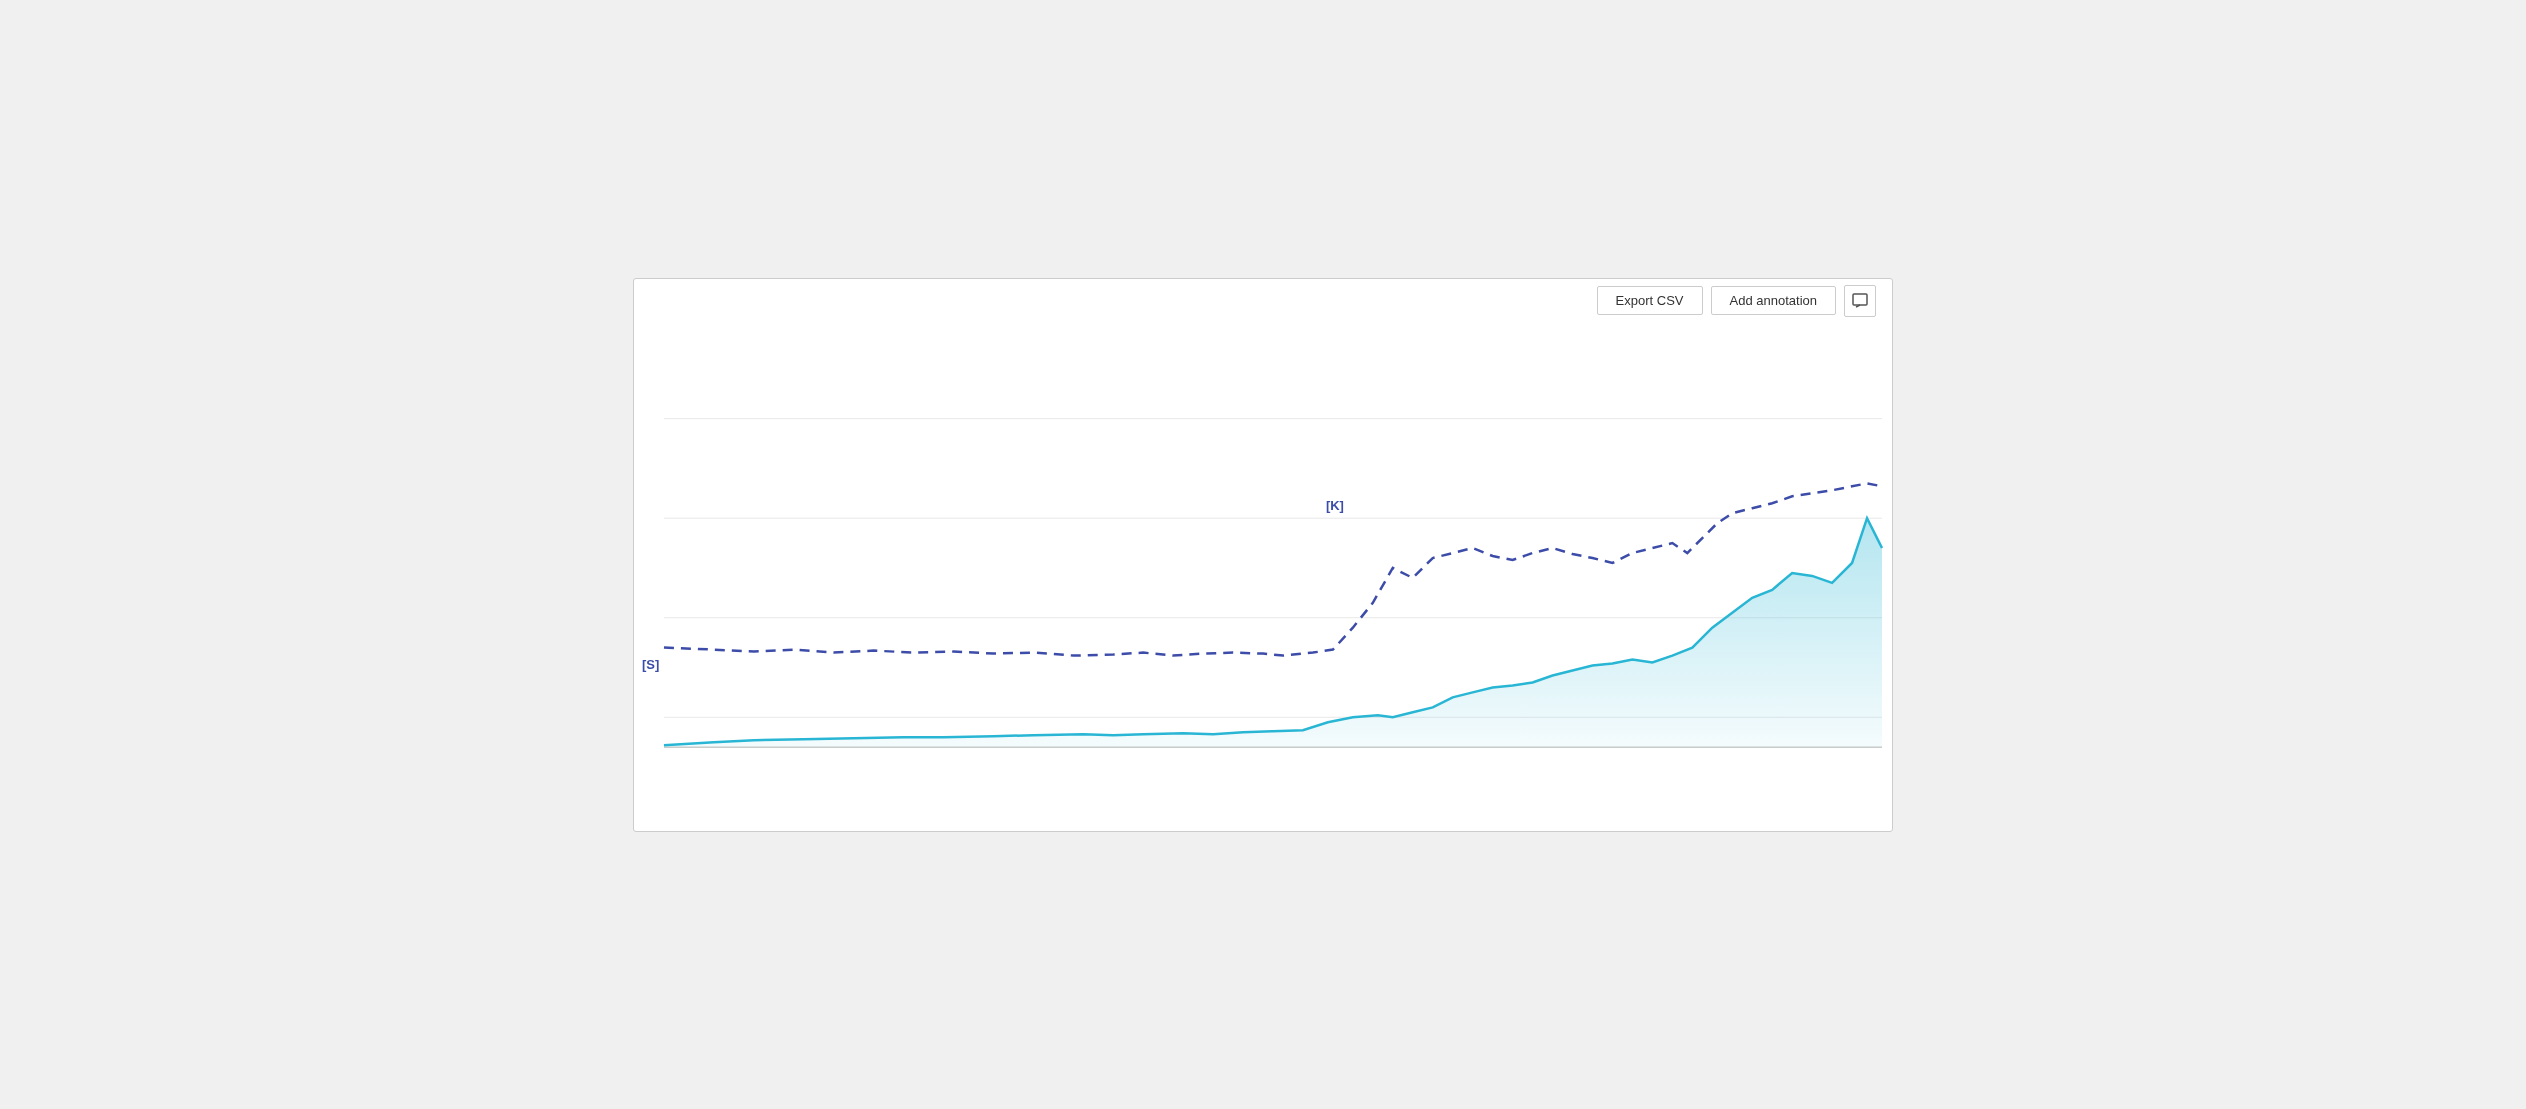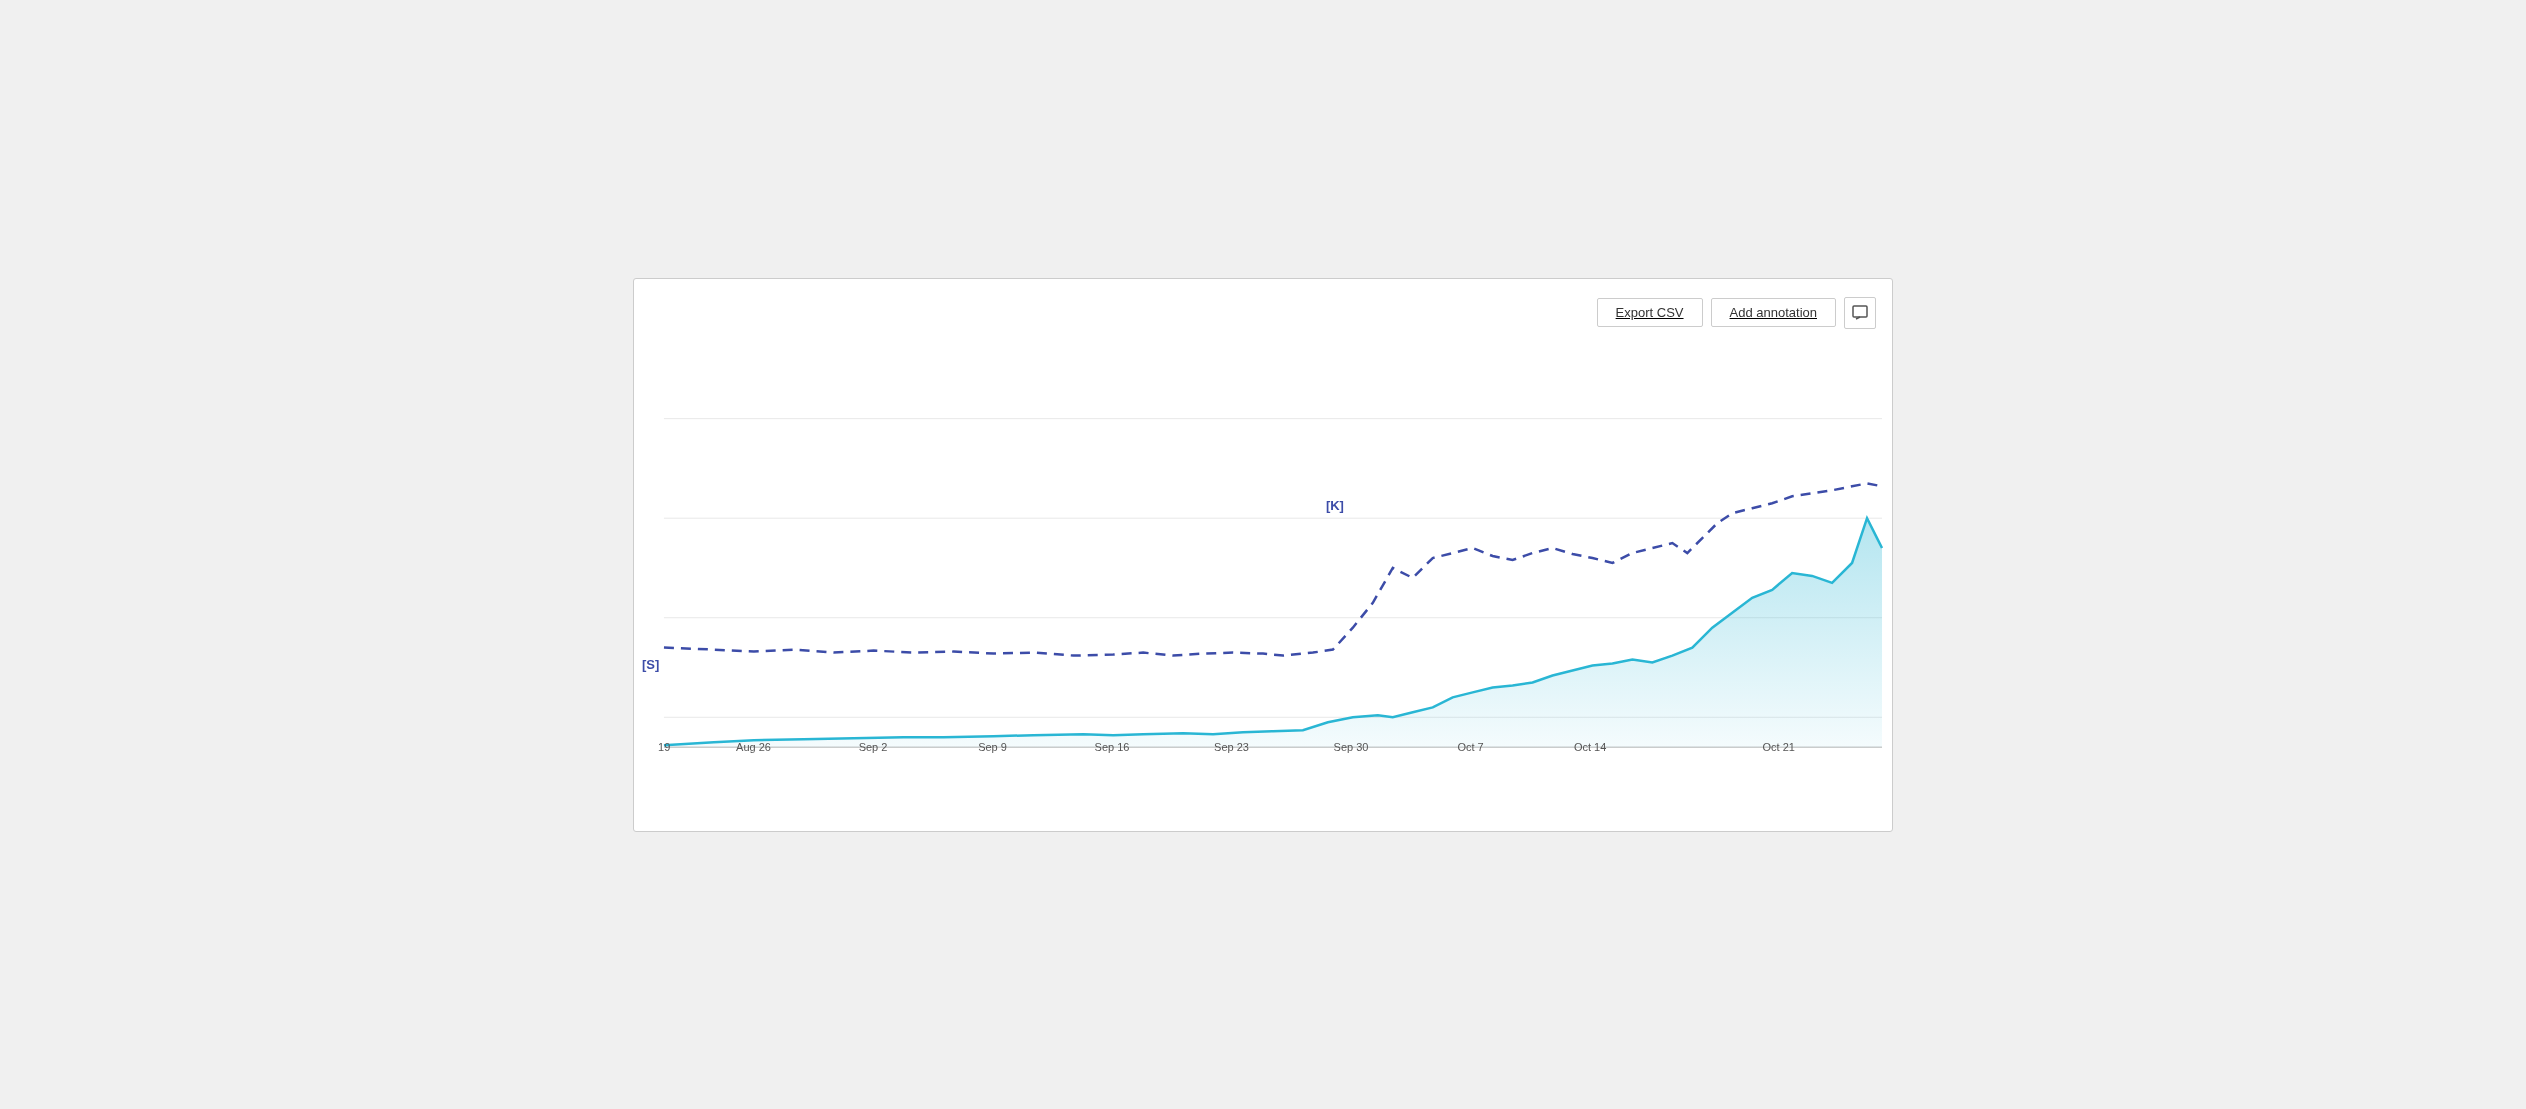--- a/index.html
+++ b/index.html
@@ -15,27 +15,26 @@
       background: #fff;
       border: 1.5px solid #ccc;
       border-radius: 3px;
       width: 1260px;
       height: 554px;
       position: relative;
       overflow: hidden;
     }
     .toolbar {
       position: absolute;
-      top: 18px;
+      top: 6px;
       right: 16px;
       display: flex;
       align-items: center;
       gap: 8px;
       z-index: 10;
-      text-decoration: underline;
     }
     .toolbar-btn {
       border: 1px solid #ccc;
       background: #fff;
       padding: 6px 18px;
       font-size: 13px;
       color: #333;
       cursor: pointer;
       border-radius: 2px;
     }
@@ -267,26 +266,14 @@
         L 1140,165
         L 1160,158
         L 1180,155
         L 1200,152
         L 1220,148
         L 1235,145
         L 1250,148
       " fill="none" stroke="#3c4ca8" stroke-width="2.5" stroke-dasharray="10,7"></path>
     </svg>
 
-    <div style="position:absolute; bottom:0; left:0; right:0; height:40px;">
-      <span class="x-label" style="left:2.4%;">19</span>
-      <span class="x-label" style="left:9.5%;">Aug 26</span>
-      <span class="x-label" style="left:19%;">Sep 2</span>
-      <span class="x-label" style="left:28.5%;">Sep 9</span>
-      <span class="x-label" style="left:38%;">Sep 16</span>
-      <span class="x-label" style="left:47.5%;">Sep 23</span>
-      <span class="x-label" style="left:57%;">Sep 30</span>
-      <span class="x-label" style="left:66.5%;">Oct 7</span>
-      <span class="x-label" style="left:76%;">Oct 14</span>
-      <span class="x-label" style="left:91%;">Oct 21</span>
-    </div>
   </div>
 </div>
 
 </body></html>

